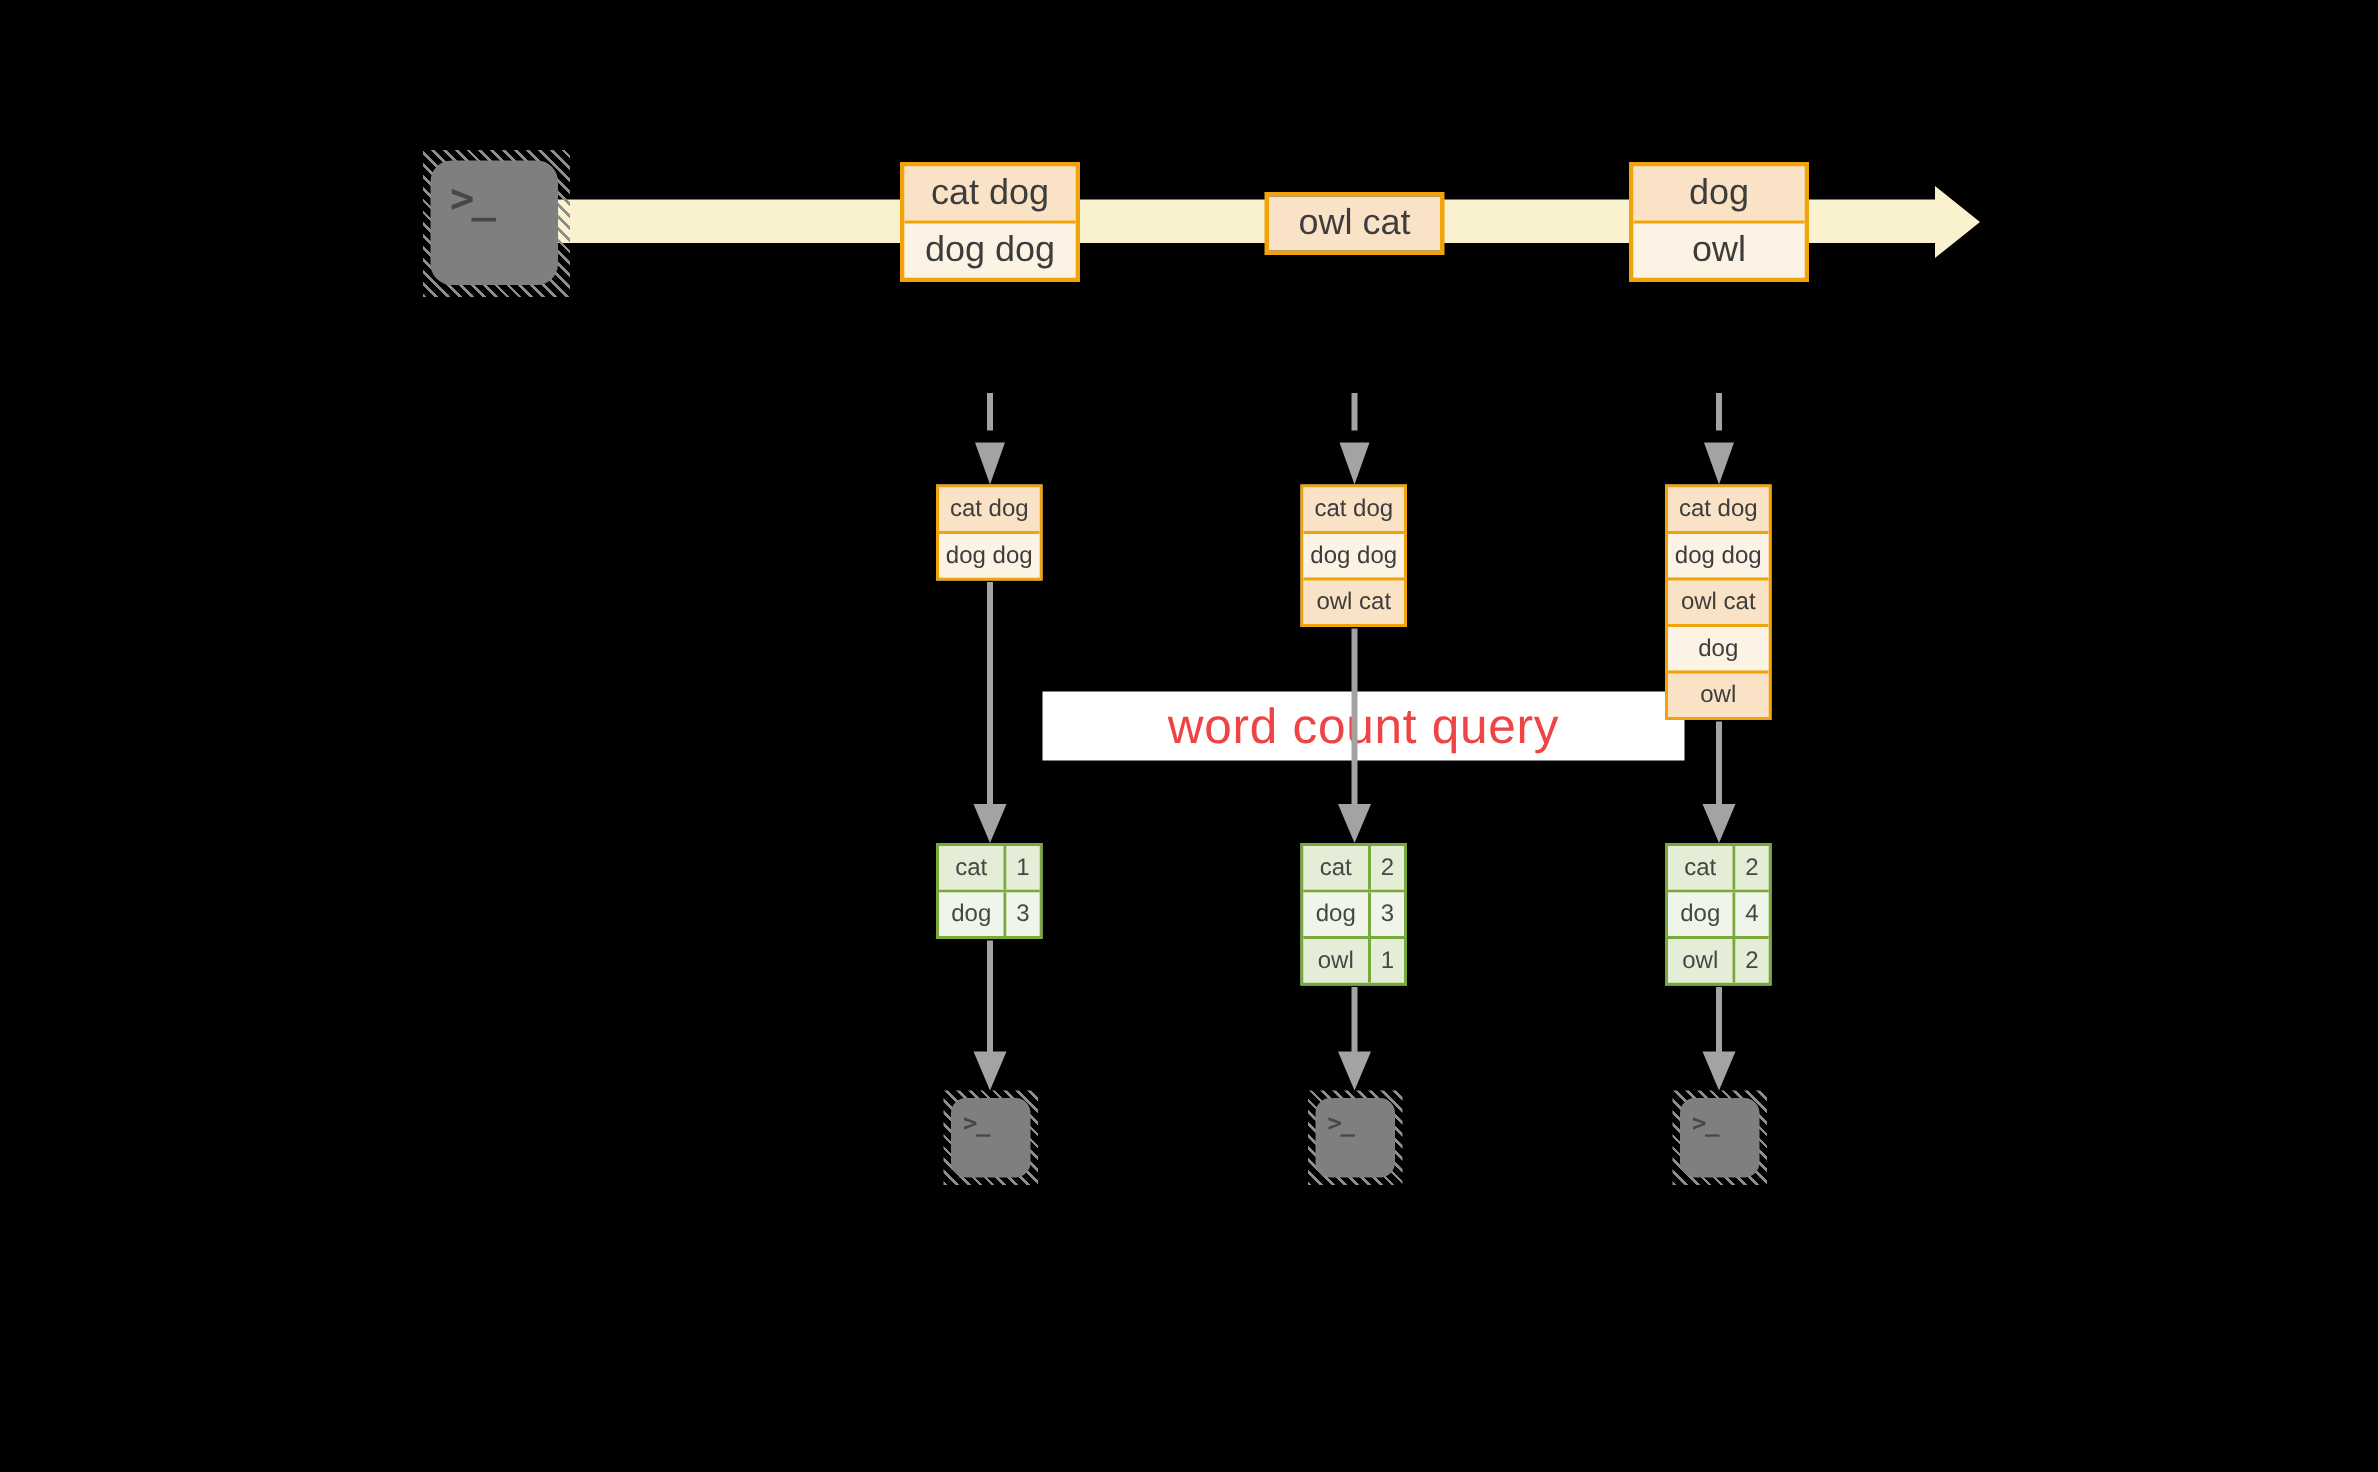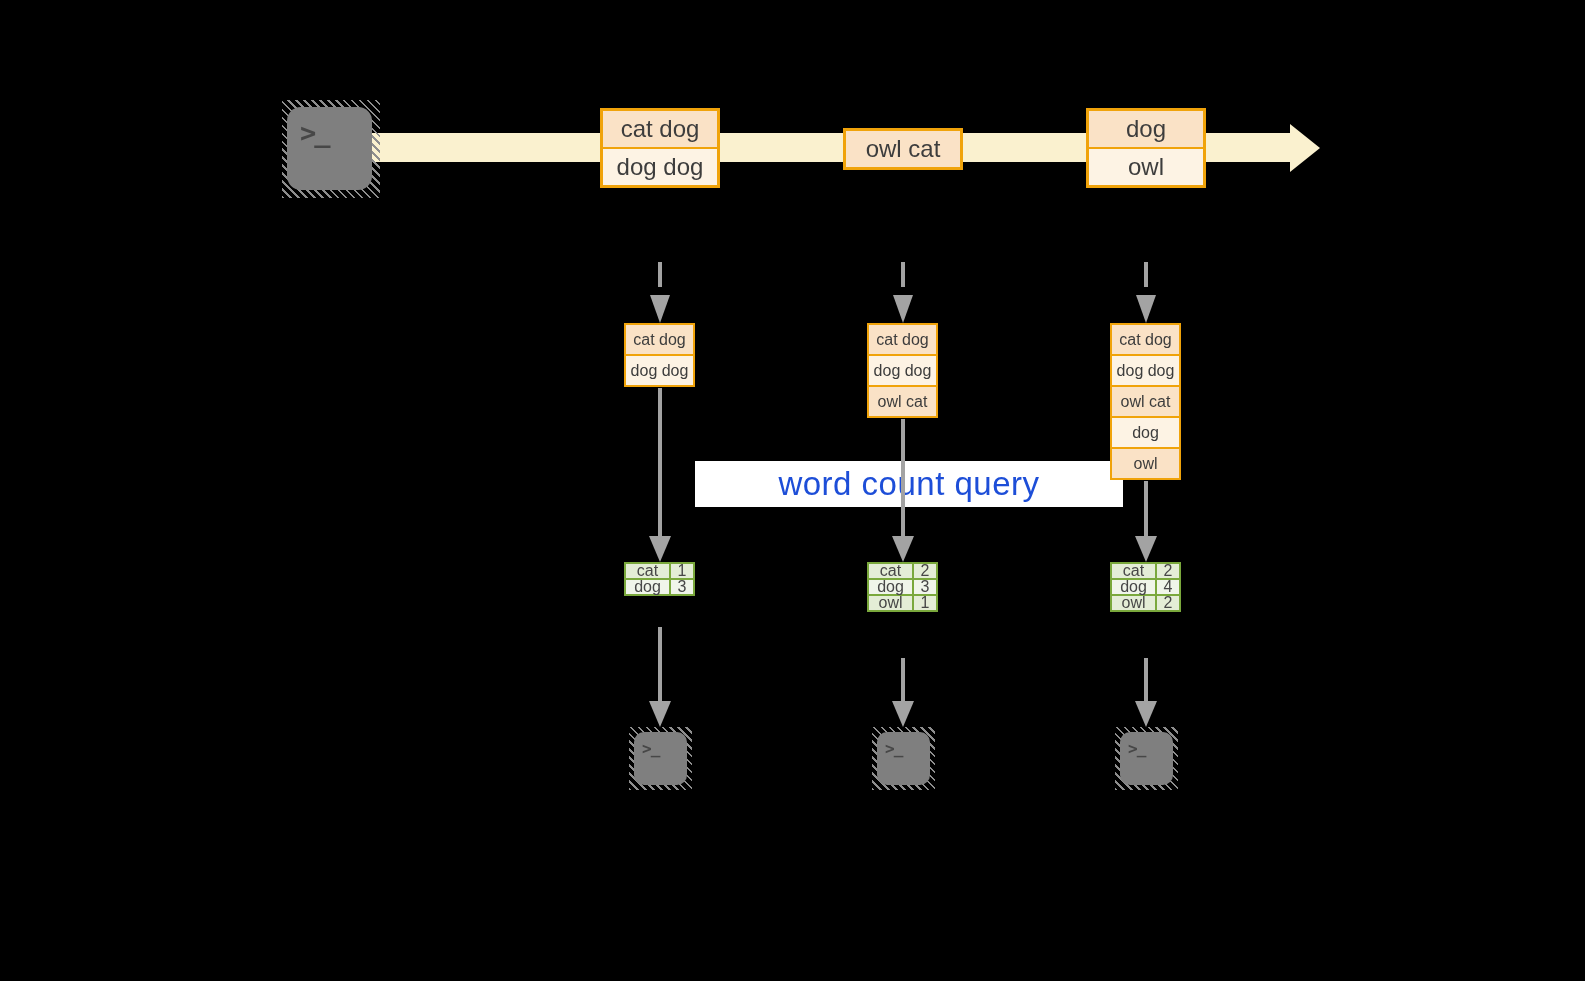--- a/index.html
+++ b/index.html
@@ -37,27 +37,27 @@
     position:absolute;width:0;height:0;z-index:3;
     border-left:10px solid transparent;border-right:10px solid transparent;
     border-top:28px solid var(--line);
   }
   .line-seg{position:absolute;width:4px;background:var(--line);z-index:3;}
   
   .query-band{
     position:absolute;left:695px;top:461px;width:428px;height:46px;
     background:#ffffff;z-index:2;display:flex;align-items:center;justify-content:center;
   }
-  .query-label{font-size:33px;font-weight:300;color:#1d4ed8;letter-spacing:0.5px;}
+  .query-label{font-size:33px;font-weight:300;color:#ef4444;letter-spacing:0.5px;}
   
   .gtable{position:absolute;border:2.5px solid var(--green);z-index:5;background:var(--greenLight);}
   .grow{display:flex;}
   .grow + .grow{border-top:2px solid var(--green);}
   .gcell{
-    height:14px;display:flex;align-items:center;justify-content:center;
+    height:29px;display:flex;align-items:center;justify-content:center;
     font-size:16px;color:#474747;background:var(--greenLight);
   }
   .grow.alt .gcell{background:var(--greenLighter);}
   .gcell.word{width:43px;border-right:2px solid var(--green);}
   .gcell.count{width:22px;}
   
   .terminal{position:absolute;z-index:4;
     background:repeating-linear-gradient(45deg,#8e8e8e 0px,#8e8e8e 1.8px,transparent 1.8px,transparent 5.6px);
   }
   .terminal .tsolid{

